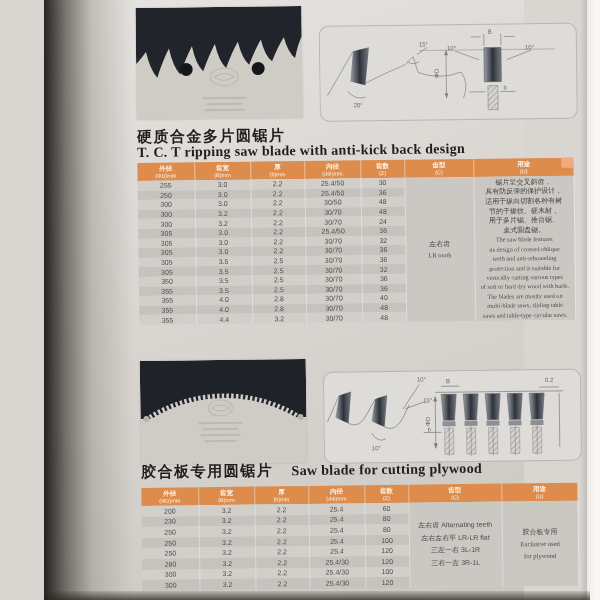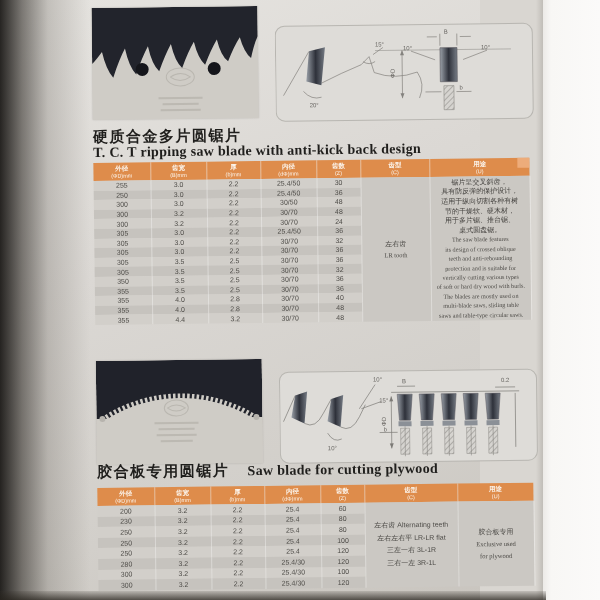--- a/index.html
+++ b/index.html
@@ -1,18 +1,18 @@
 <!DOCTYPE html>
 <html><head>
 <meta charset="utf-8">
 <style>
   html,body{margin:0;padding:0;}
   body{width:600px;height:600px;overflow:hidden;background:#d9d6d1;font-family:"Liberation Sans",sans-serif;}
   #stage{position:absolute;inset:0;width:480px;height:600px;
-    background:linear-gradient(160deg,#e6e4e0 0%,#dbd8d4 40%,#d2cfca 75%,#c9c5bf 100%);}
+    background:linear-gradient(160deg,#e6e4e0 0%,#dbd8d4 40%,#d2cfca 75%,#c9c5bf 100%);margin-left:44px;}
   
   .right-strip{position:absolute;top:0;left:543px;width:57px;height:600px;
     background:linear-gradient(to right,#eceae7 0,#f8f7f5 8px,#fbfaf9 100%);}
   .right-crease{position:absolute;top:0;left:536px;width:7px;height:600px;
     background:linear-gradient(to right,rgba(120,115,108,0) 0,rgba(120,115,108,.25) 100%);}
   .left-shadow{position:absolute;top:0;left:0;width:95px;height:600px;pointer-events:none;
     background:linear-gradient(to right,rgba(12,10,8,.88) 0,rgba(35,31,26,.55) 22px,rgba(70,64,56,.22) 48px,rgba(90,84,74,0) 90px);}
   .bottom-shadow{position:absolute;left:0;top:591px;width:546px;height:9px;
     background:linear-gradient(to bottom,rgba(60,54,46,.15) 0,rgba(40,36,30,.75) 100%);}
   #content{position:absolute;inset:0;transform:rotate(-0.7deg);transform-origin:95px 300px;}

